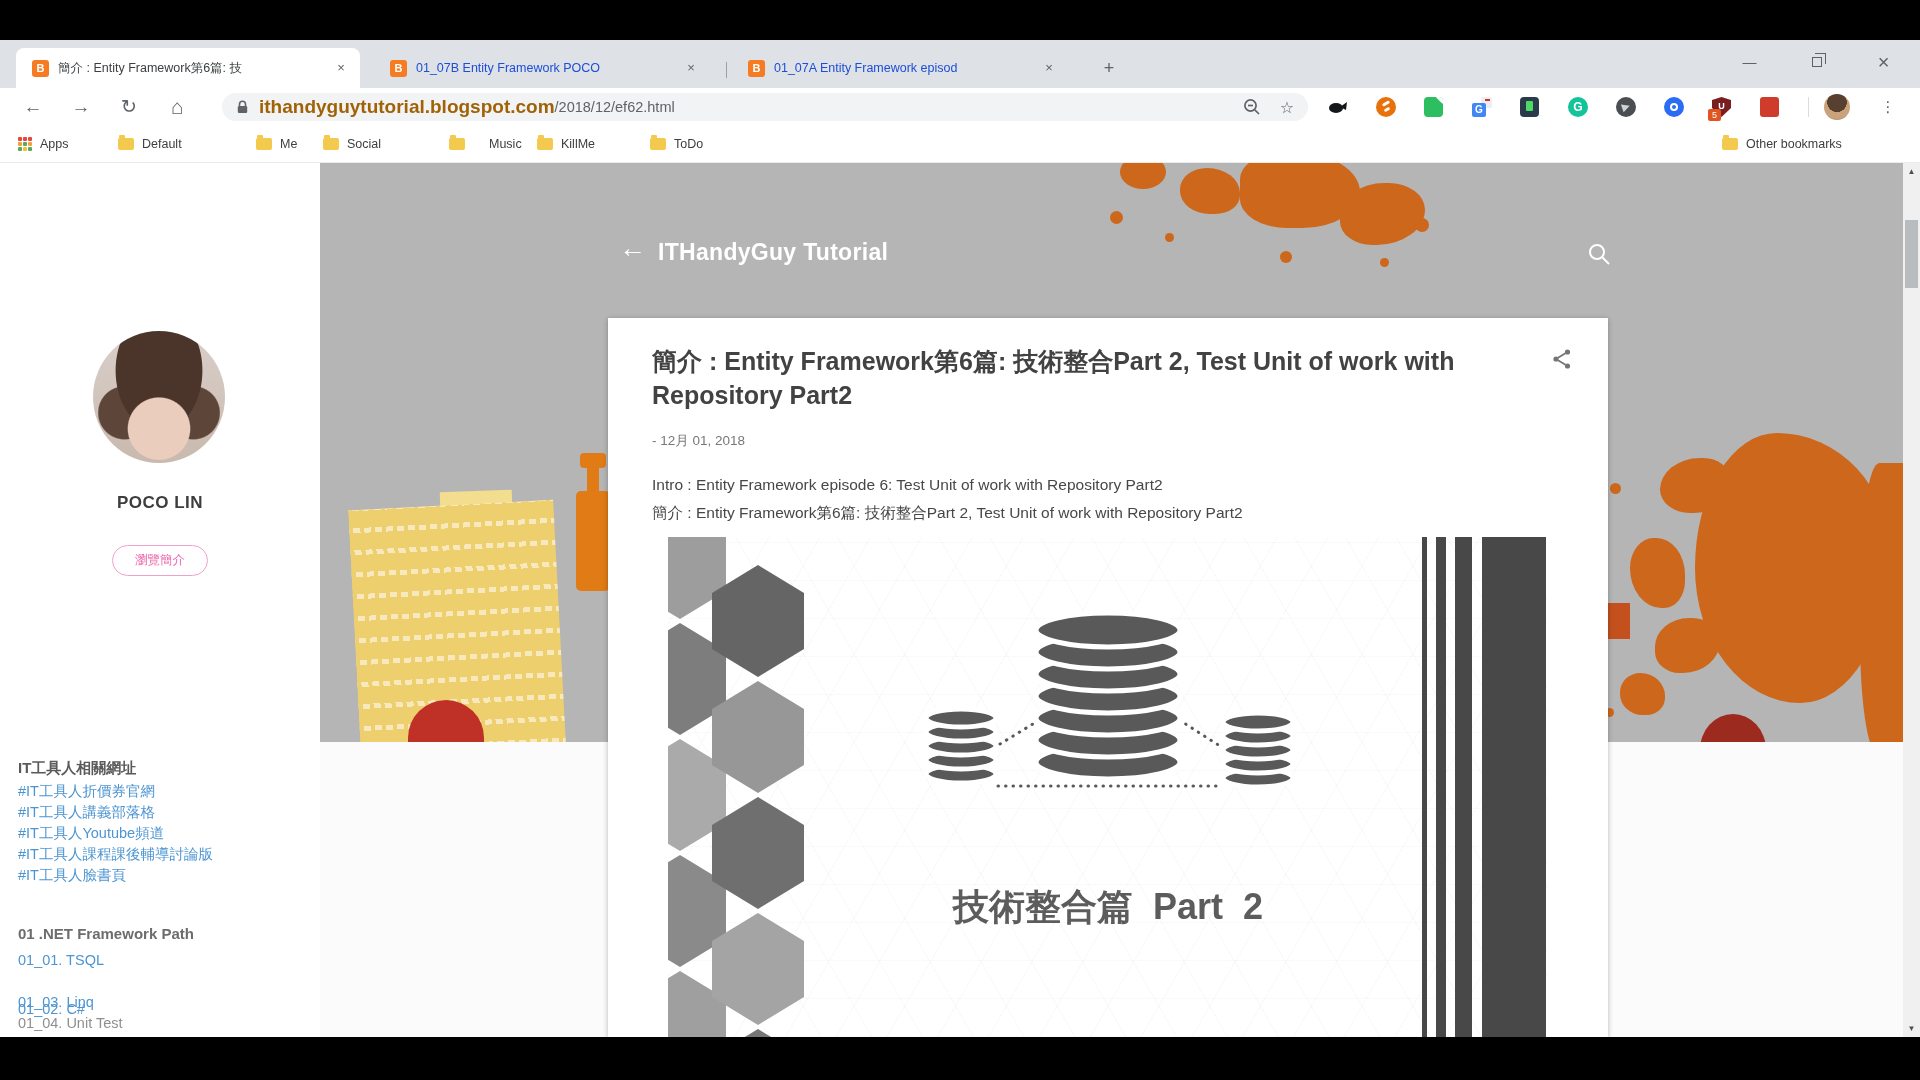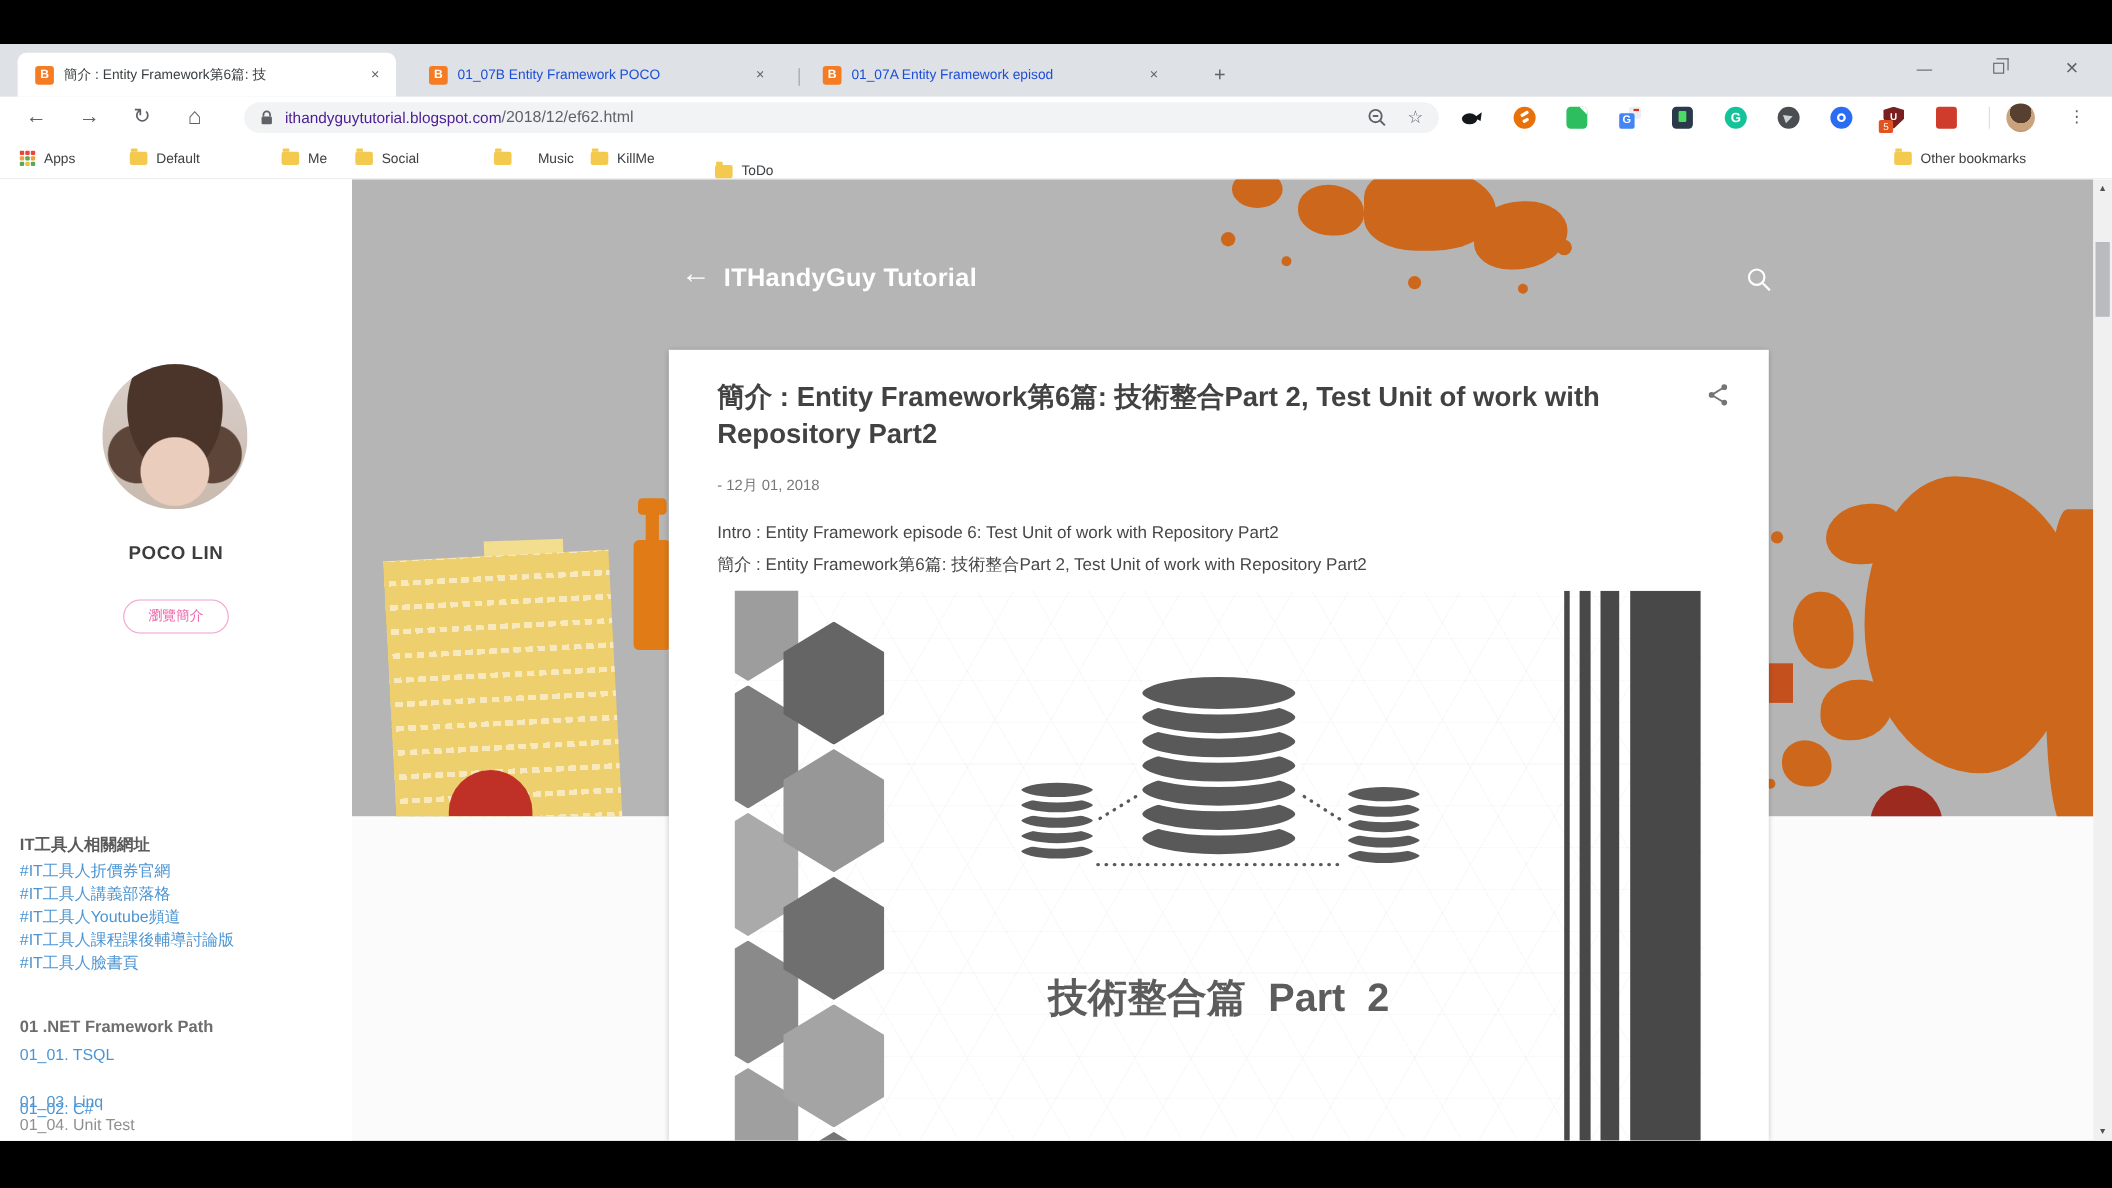--- a/index.html
+++ b/index.html
@@ -26,21 +26,21 @@
   .restore-glyph { width:10px; height:10px; border:1.2px solid #5f6368; position:relative; background:transparent; }
   .restore-glyph::before { content:""; position:absolute; left:2px; top:-5px; width:10px; height:10px;
             border-top:1.2px solid #5f6368; border-right:1.2px solid #5f6368; }
 
   
   .toolbar { position:absolute; left:0; top:48px; width:1920px; height:38px; background:#fff; }
   .navbtn { position:absolute; top:4px; width:30px; height:30px; text-align:center; line-height:30px;
             font-size:19px; color:#5f6368; }
   .omnibox { position:absolute; left:222px; top:5px; width:1086px; height:28px; background:#f1f3f4;
              border-radius:14px; display:flex; align-items:center; padding:0 14px; }
-  .url-host { margin-left:10px; font-size:14px; color:#4c1d95; }
+  .url-host { margin-left:10px; font-size:19px; color:#a16207;font-weight:bold; }
   .url-path { font-size:14.5px; color:#5f6368; }
   .omni-spacer { flex:1 1 auto; }
   .omni-ic { margin-left:18px; color:#5f6368; font-size:16px; }
   .ext { position:absolute; top:9px; width:20px; height:20px; }
   .ext-badge { position:absolute; left:-4px; bottom:-4px; min-width:13px; height:12px; background:#e2541f;
                border-radius:2px; color:#fff; font-size:9px; line-height:12px; text-align:center; padding:0 1px; }
   .tb-sep { position:absolute; left:1808px; top:9px; width:1px; height:20px; background:#dadce0; }
   .tb-avatar { position:absolute; left:1824px; top:6px; width:26px; height:26px; border-radius:50%;
                background:radial-gradient(circle at 50% 32%, #57402f 0 44%, #caa27c 45% 72%, #8d6a4c 100%); }
   .tb-menu { position:absolute; left:1876px; top:7px; width:24px; height:24px; text-align:center; line-height:24px;
@@ -264,21 +264,21 @@
       <span class="bm-label">Social</span>
     </div>
     <div class="bm" style="left:449px;gap:24px;">
       <span class="folder-icon"></span>
       <span class="bm-label">Music</span>
     </div>
     <div class="bm" style="left:537px;">
       <span class="folder-icon"></span>
       <span class="bm-label">KillMe</span>
     </div>
-    <div class="bm" style="left:650px;align-items:flex-end;">
+    <div class="bm" style="left:650px;">
       <span class="folder-icon"></span>
       <span class="bm-label">ToDo</span>
     </div>
     <div class="bm" style="left:1722px;">
       <span class="folder-icon"></span>
       <span class="bm-label">Other bookmarks</span>
     </div>
   </div>
 
   <div class="viewport">

